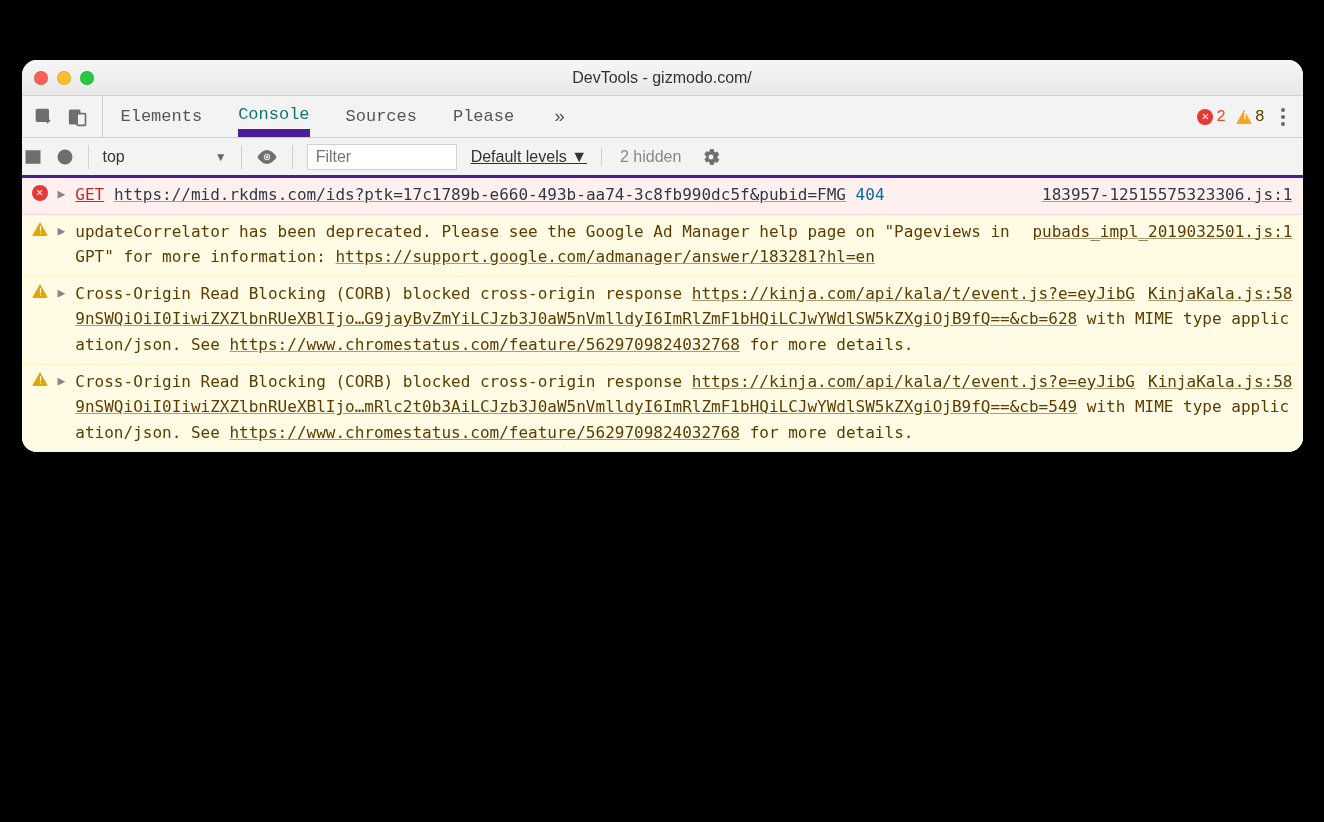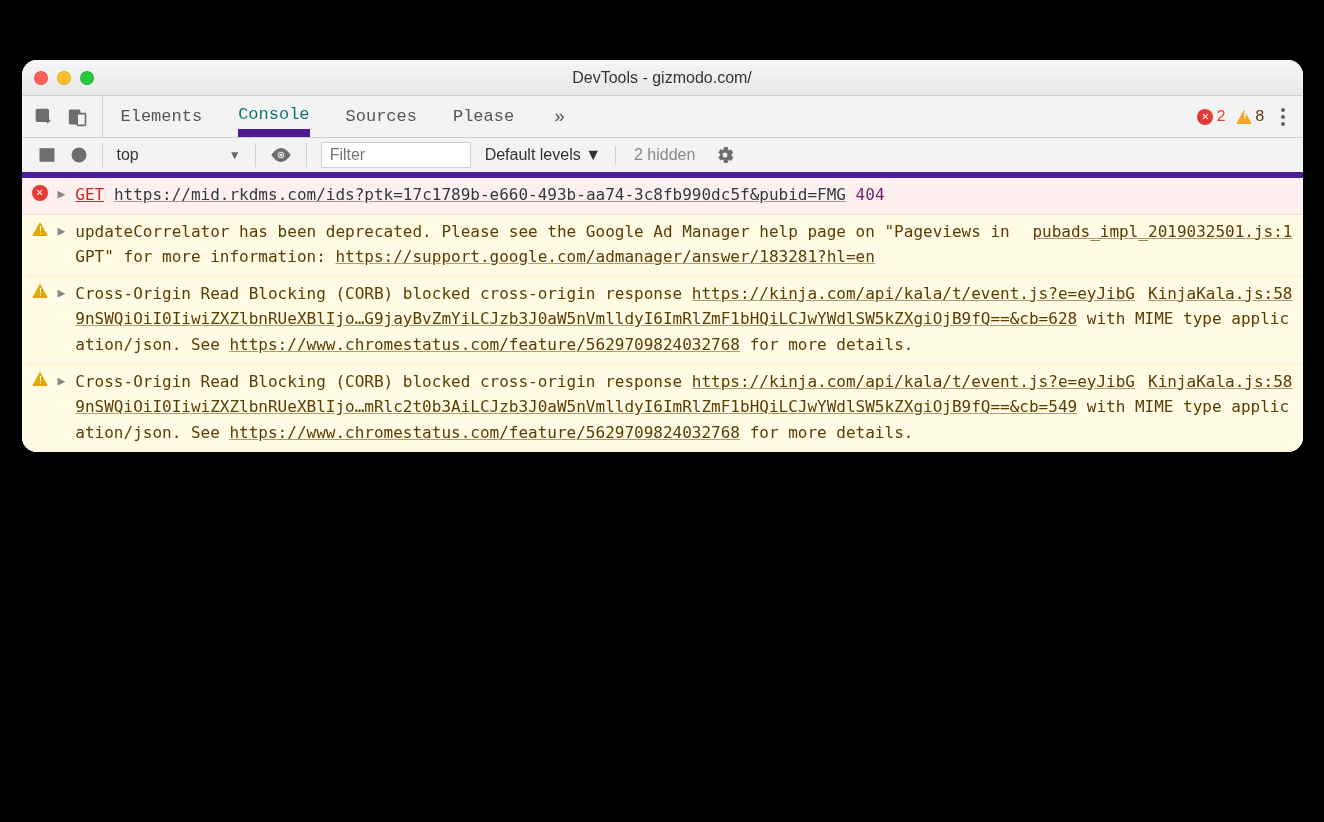--- a/index.html
+++ b/index.html
@@ -152,25 +152,25 @@
       cursor: pointer;
     }
     .kebab span {
       width: 4px; height: 4px;
       background: #666;
       border-radius: 50%;
       display: block;
     }
     .toolbar {
       background: #f3f3f3;
-      border-bottom: 6px solid #4c1d95;
+      border-bottom: 3px solid #4c1d95;
       height: 40px;
       display: flex;
       align-items: center;
-      padding: 0 16px;
+      padding: 0 2px;
       gap: 14px;
     }
     .toolbar-divider {
       width: 1px;
       height: 24px;
       background: #d0d0d0;
     }
     .context-select {
       display: flex;
       align-items: center;
@@ -191,20 +191,21 @@
       width: 150px;
       background: #fff;
     }
     .levels-select {
       display: flex;
       align-items: center;
       gap: 6px;
       font-size: 16px;
       color: #333;
       cursor: pointer;
+      text-decoration: underline;
     }
     .hidden-count {
       color: #888;
       font-size: 16px;
       border-left: 1px solid #d0d0d0;
       padding-left: 18px;
     }
     .gear-icon {
       margin-left: 6px;
     }
@@ -272,21 +273,21 @@
     .msg-content .link {
       text-decoration: underline;
       text-decoration-color: rgba(92,60,0,0.5);
       cursor: pointer;
     }
     .console-row.error .msg-content .link {
       text-decoration-color: rgba(0,0,0,0.35);
       color: #303942;
     }
     .get-label { color: #c62828; text-decoration: underline; }
-    .status-404 { color: #701a75; }
+    .status-404 { color: #0369a1; }
     .source-link {
       float: right;
       text-decoration: underline;
       color: #5c3c00;
       text-decoration-color: rgba(92,60,0,0.5);
       cursor: pointer;
       margin-left: 10px;
       white-space: nowrap;
     }
     .console-row.error .source-link {
@@ -372,20 +373,21 @@
       <path d="M19.4 13a7.5 7.5 0 000-2l2-1.6-2-3.4-2.4 1a7.4 7.4 0 00-1.7-1L15 3h-4l-.3 2.5a7.4 7.4 0 00-1.7 1L6.6 5.5l-2 3.4L6.6 11a7.5 7.5 0 000 2l-2 1.6 2 3.4 2.4-1a7.4 7.4 0 001.7 1L11 21h4l.3-2.5a7.4 7.4 0 001.7-1l2.4 1 2-3.4zM12 15.5a3.5 3.5 0 110-7 3.5 3.5 0 010 7z"></path>
     </svg>
   </div>
 
   <div class="console-body">
 
     <div class="console-row error">
       <div class="row-icon err">✕</div>
       <div class="disclosure">▶</div>
       <div class="msg-content">
+        <span class="source-link">183957-12515575323306.js:1</span>
         <span class="get-label">GET</span>
         <span class="link">https://mid.rkdms.com/ids?ptk=17c1789b-e660-493b-aa74-3c8fb990dc5f&amp;pubid=FMG</span>
         <span class="status-404">404</span>
       </div>
     </div>
 
     <div class="console-row warning">
       <div class="row-icon warn"></div>
       <div class="disclosure">▶</div>
       <div class="msg-content">

